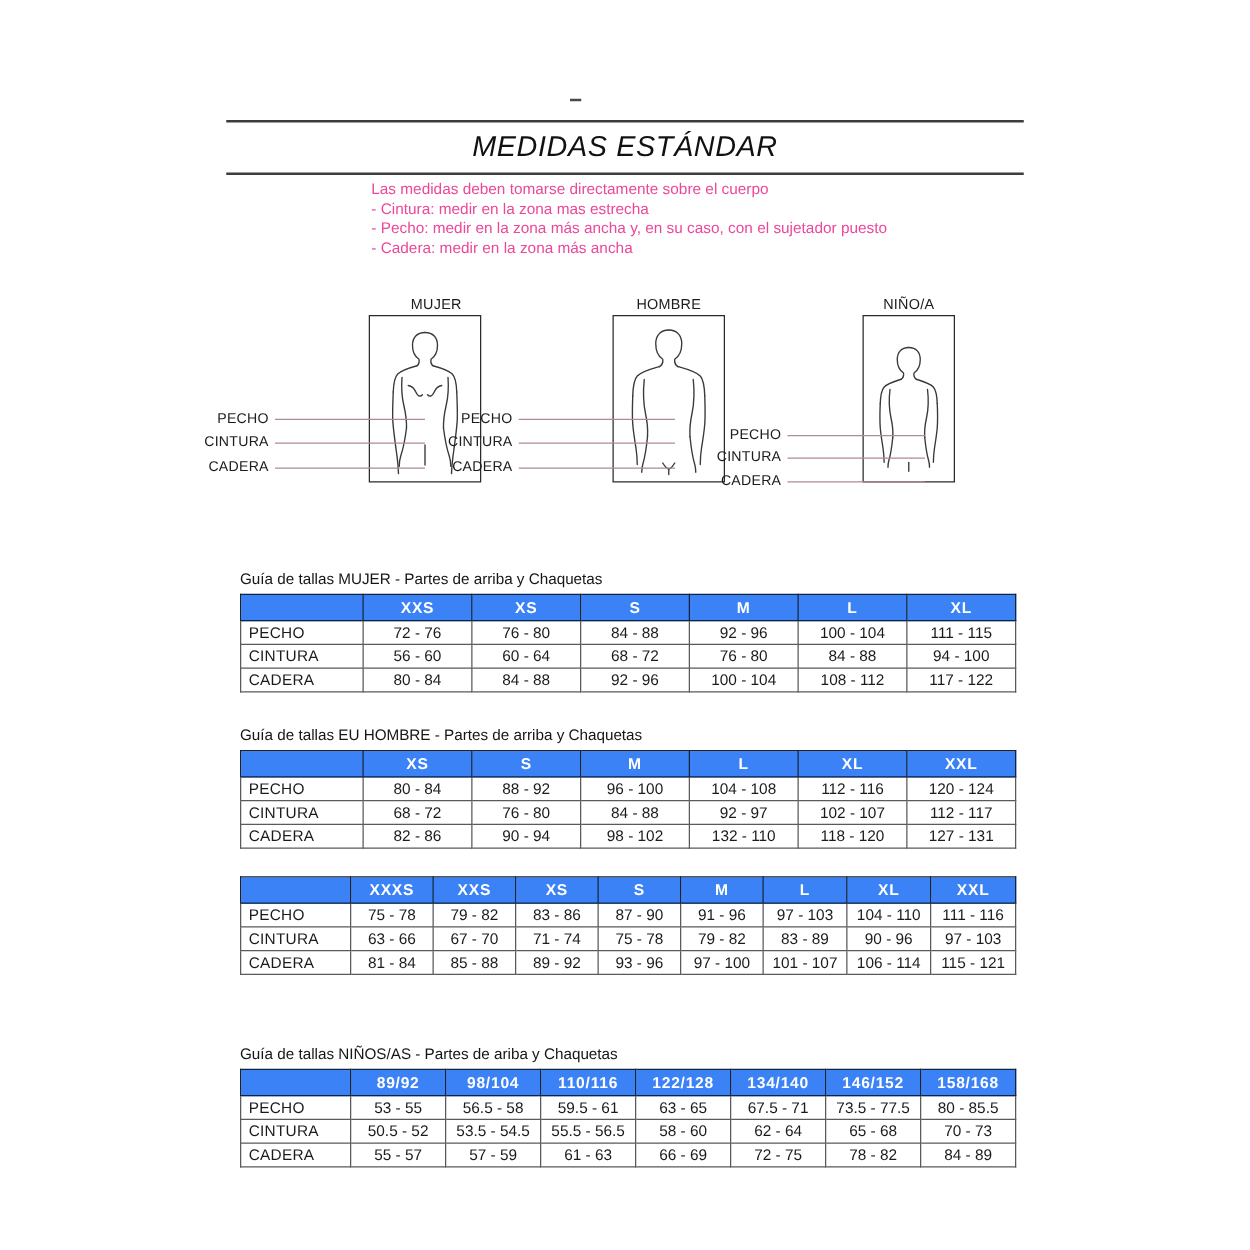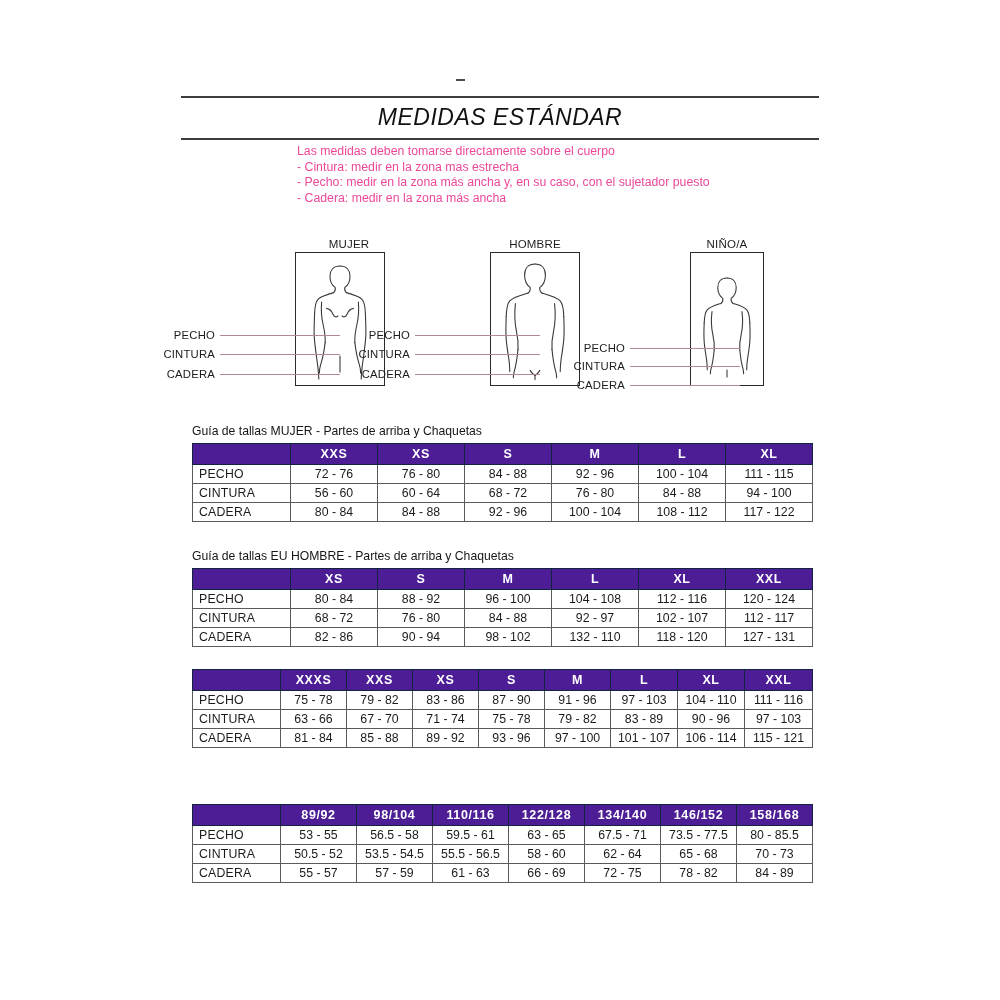--- a/index.html
+++ b/index.html
@@ -99,21 +99,21 @@
     white-space: nowrap;
     text-align: right;
   }
   .lead-line {
     position: absolute;
     height: 1px;
     background: #b08a8f;
   }
 
   
-  .tbl-wrap { position: absolute; left: 192px; }
+  .tbl-wrap { position: absolute; left: 192px; margin-top: 32px; }
   .tbl-caption {
     font-size: 12.2px;
     color: #161616;
     margin-bottom: 5px;
     white-space: nowrap;
   }
   table.size {
     border-collapse: collapse;
     table-layout: fixed;
     background: #fff;
@@ -122,21 +122,21 @@
     border: 1px solid #5a5a5a;
     height: 19px;
     padding: 0 4px;
     font-size: 12.3px;
     text-align: center;
     box-sizing: border-box;
     color: #1b1b1b;
     font-weight: 400;
   }
   table.size thead th {
-    background: #4c1d95;
+    background: #3b82f6;
     color: #ffffff;
     font-weight: bold;
     font-size: 12.5px;
     letter-spacing: 0.6px;
     border-color: #11233f;
     height: 21px;
   }
   table.size tbody td.rowhdr {
     text-align: left;
     padding-left: 6px;
@@ -413,20 +413,21 @@
         <td>97 - 100</td>
         <td>101 - 107</td>
         <td>106 - 114</td>
         <td>115 - 121</td>
       </tr>
     </tbody>
   </table>
 </div>
 
 <div class="tbl-wrap" style="top:804px;">
+  <div class="tbl-caption">Guía de tallas NIÑOS/AS - Partes de ariba y Chaquetas</div>
   <table class="size" style="width:620px;">
     <colgroup>
       <col style="width:88px">
         <col style="width:76px">
         <col style="width:76px">
         <col style="width:76px">
         <col style="width:76px">
         <col style="width:76px">
         <col style="width:76px">
         <col style="width:76px">

